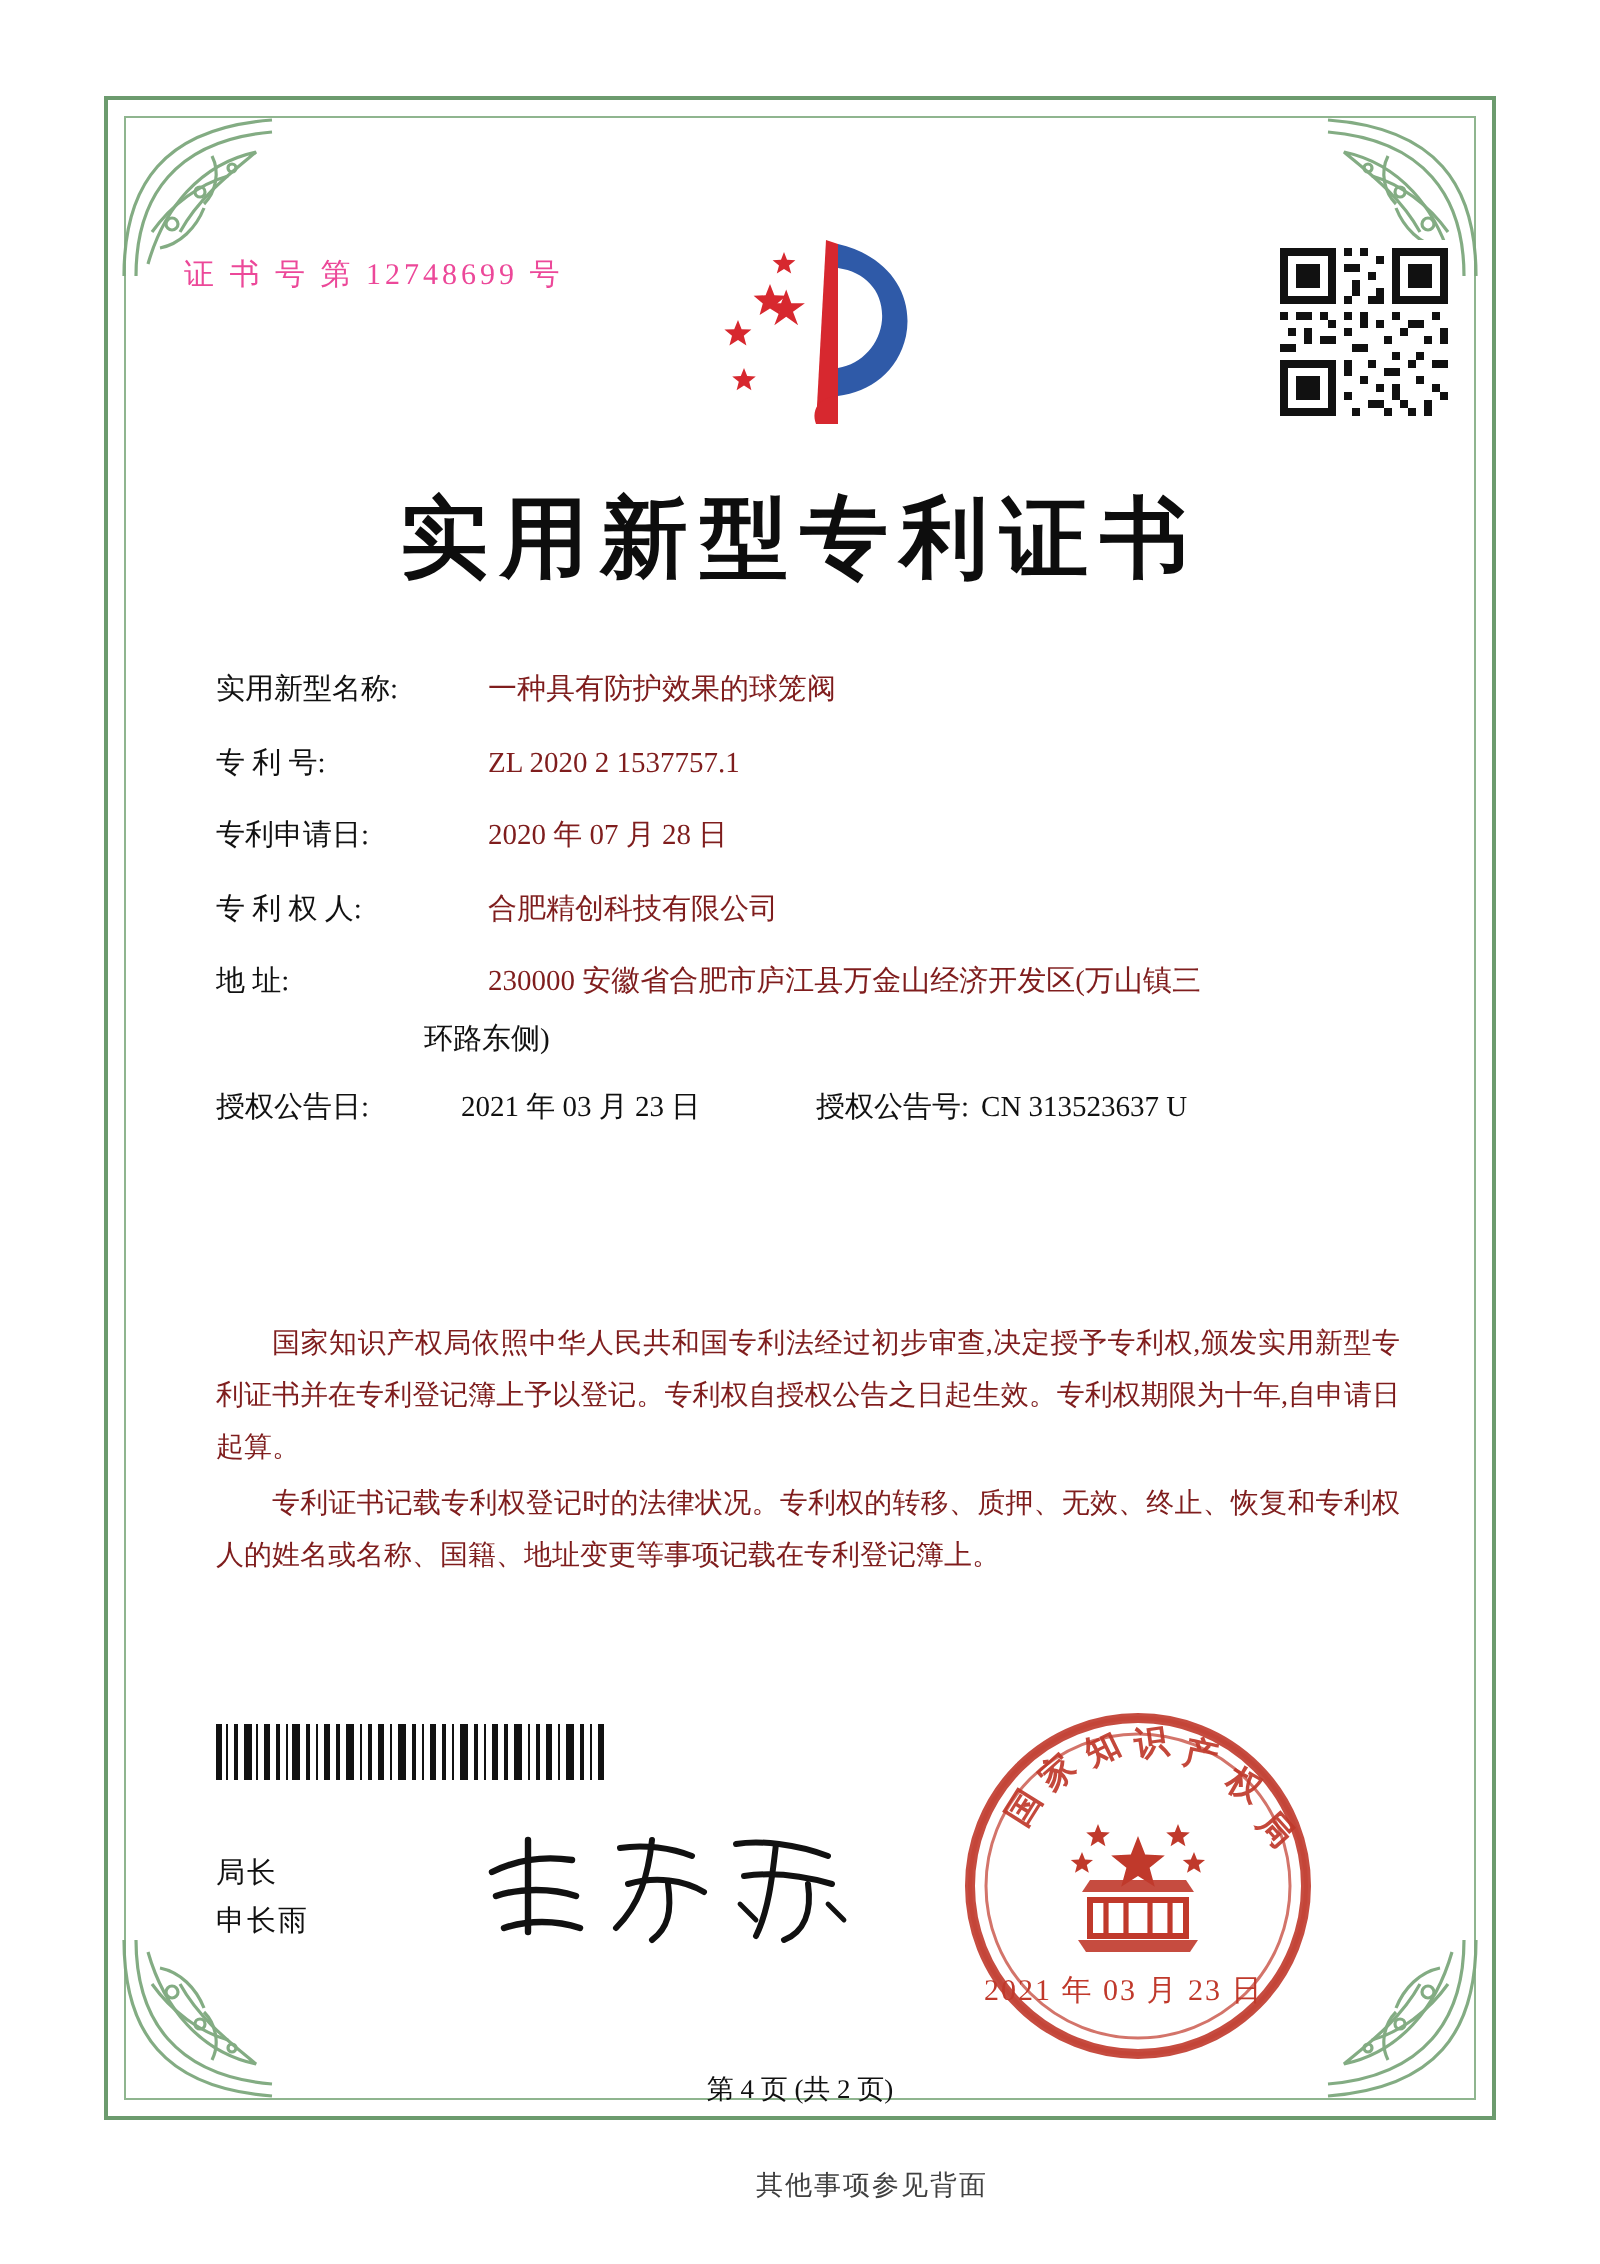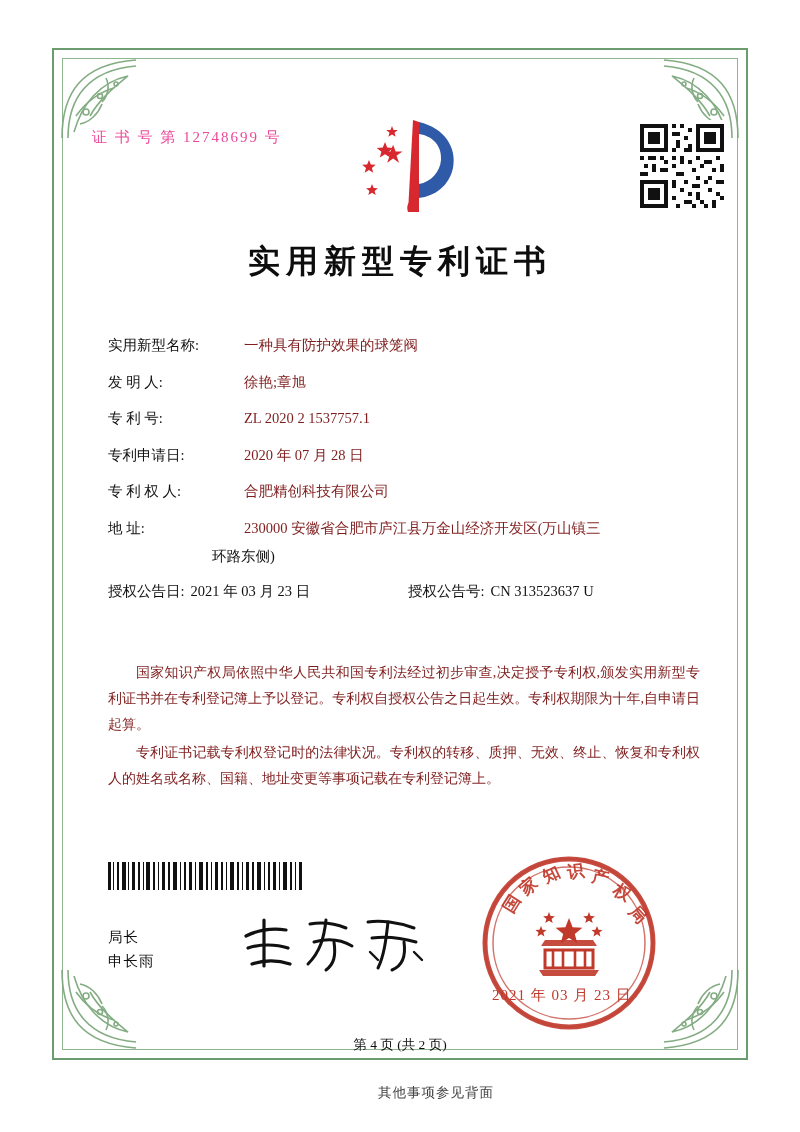--- a/index.html
+++ b/index.html
@@ -73,21 +73,21 @@
     width: 92px; height: 92px;
   }
   .qr svg { display: block; }
 
   
   .doc-title {
     position: absolute;
     left: 0; top: 240px;
     width: 800px;
     text-align: center;
-    font-size: 32px;
+    font-size: 44px;
     font-weight: bold;
     letter-spacing: 6px;
     font-family: "DejaVu Serif", "Liberation Serif", serif;
     color: #0d0d0d;
   }
 
   
   .fields {
     position: absolute;
     left: 108px; top: 338px;
@@ -118,21 +118,21 @@
     margin-left: 104px;
     margin-bottom: 20px;
     font-size: 14.5px;
   }
   .two-col {
     display: flex;
     margin-bottom: 18px;
     white-space: nowrap;
     font-size: 14.5px;
   }
-  .two-col .c1 { width: 300px; display:flex; }
+  .two-col .c1 { width: 300px; display:flex;gap:40px; }
   .two-col .c2 { display:flex; }
   .two-col .lbl { margin-right: 6px; }
 
   
   .body-text {
     position: absolute;
     left: 108px; top: 660px;
     width: 592px;
     font-size: 14px;
     line-height: 26px;
@@ -349,24 +349,20 @@
 
   <div class="doc-title">实用新型专利证书</div>
 
   <div class="fields">
 
     <div class="field-row">
       <span class="field-label">实用新型名称:</span>
       <span class="field-value">一种具有防护效果的球笼阀</span>
     </div>
 
-    <div class="field-row">
-      <span class="field-label">发 明 人:</span>
-      <span class="field-value">徐艳;章旭</span>
-    </div>
 
     <div class="field-row">
       <span class="field-label">专 利 号:</span>
       <span class="field-value">ZL 2020 2 1537757.1</span>
     </div>
 
     <div class="field-row">
       <span class="field-label">专利申请日:</span>
       <span class="field-value">2020 年 07 月 28 日</span>
     </div>

